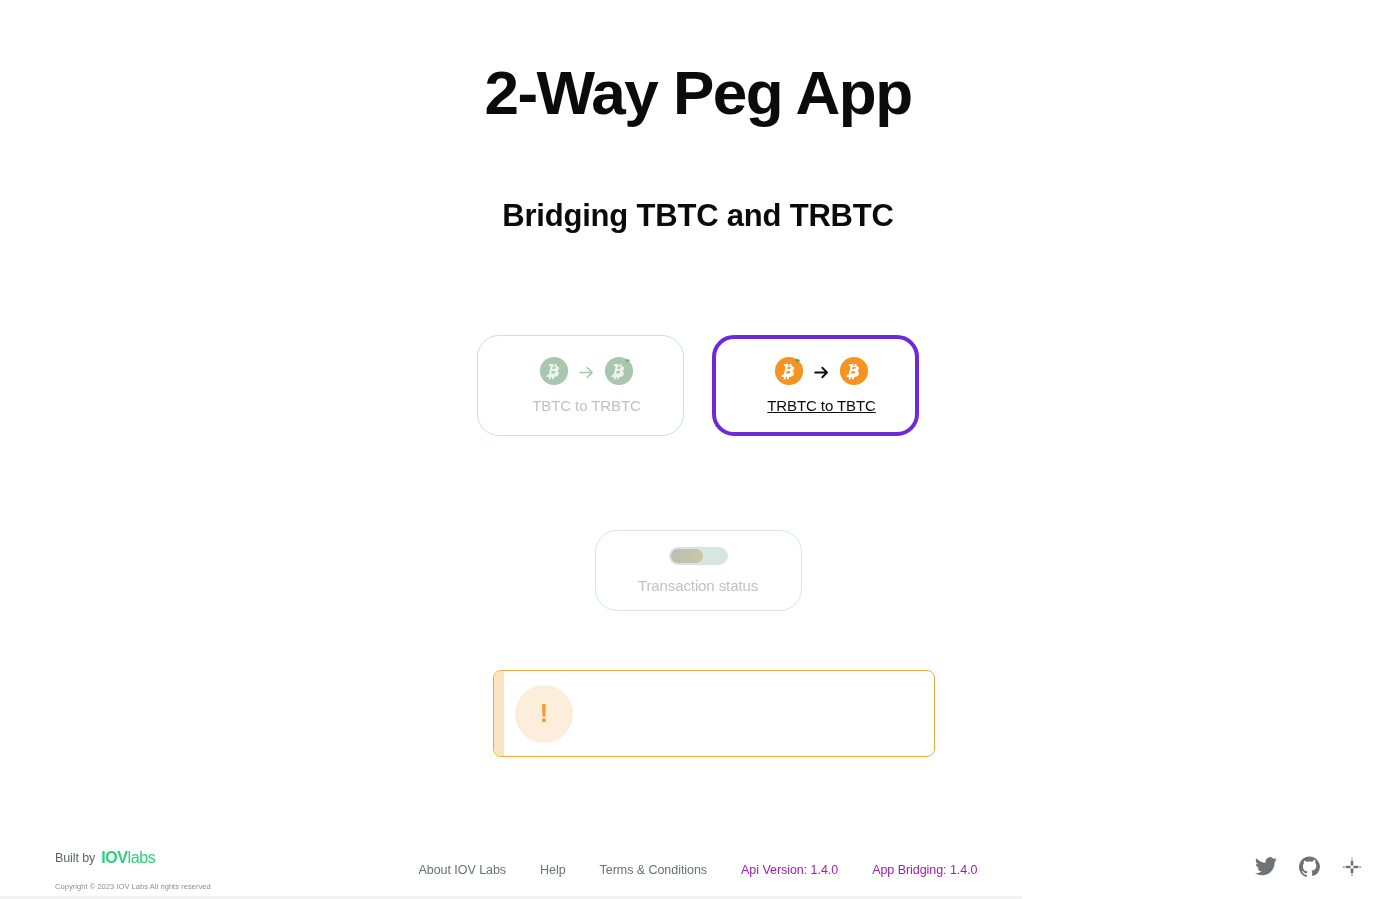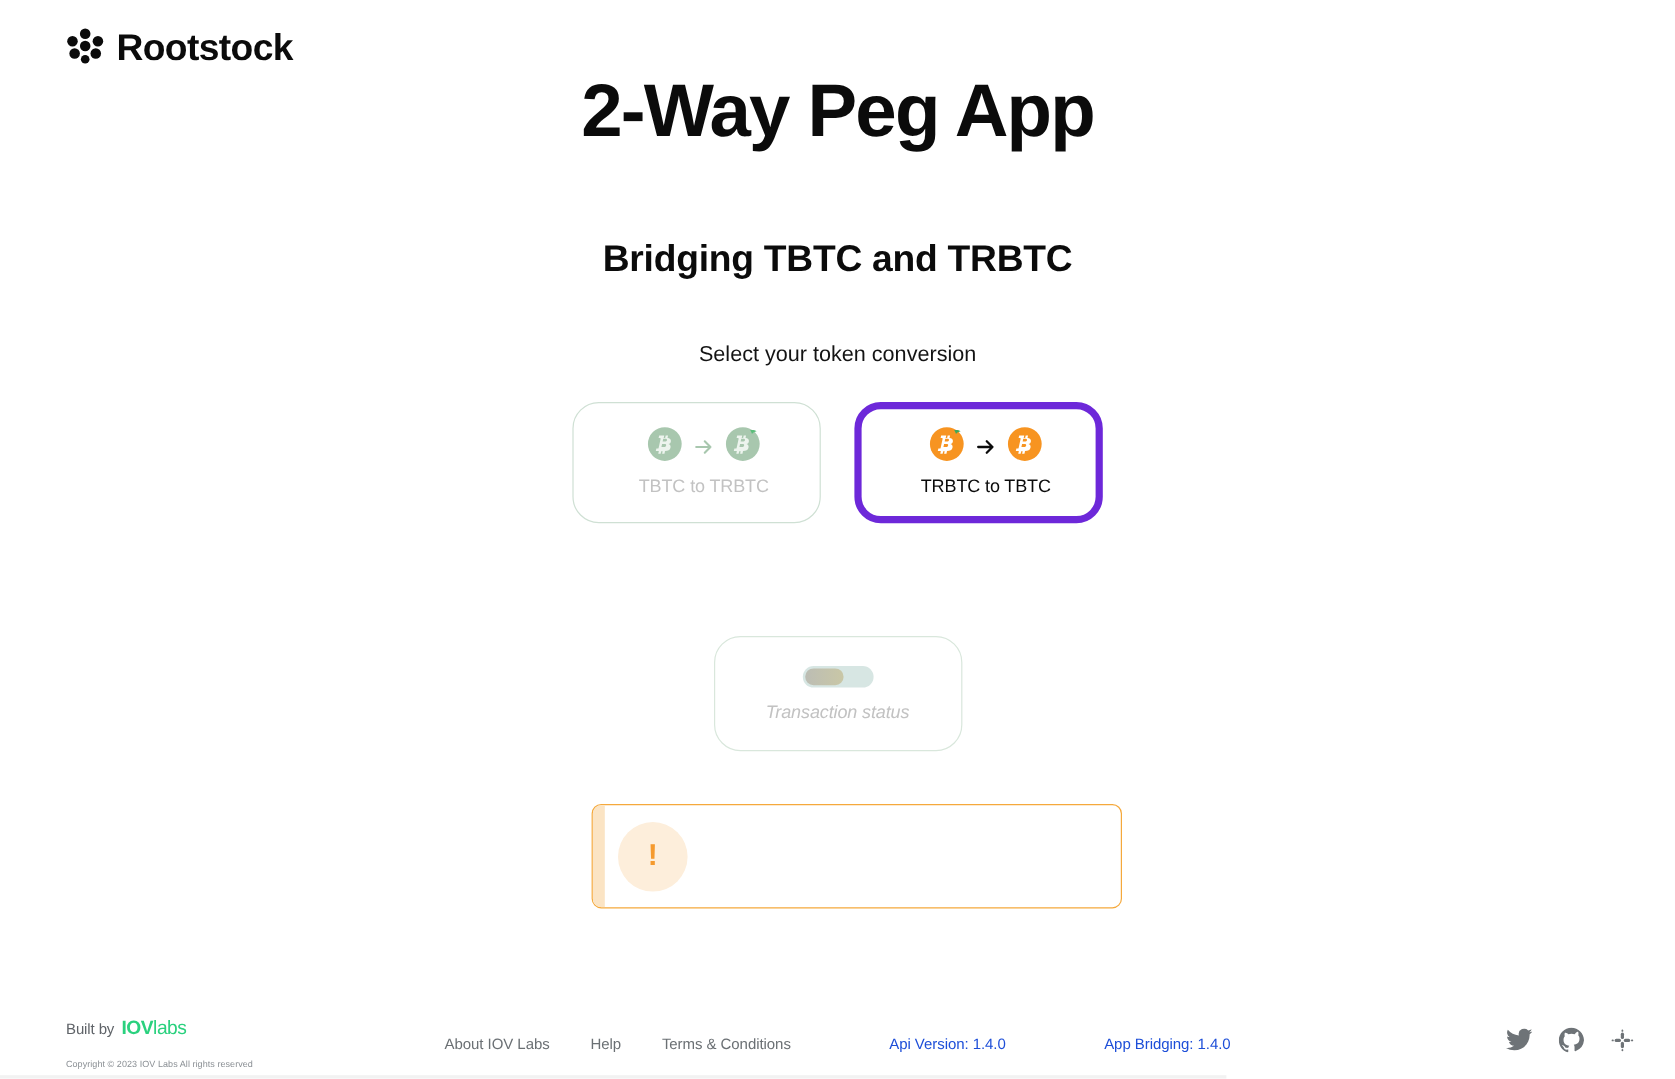--- a/index.html
+++ b/index.html
@@ -73,22 +73,23 @@
     border-radius: 22px;
     display: flex;
     flex-direction: column;
     align-items: center;
     justify-content: center;
     gap: 9px;
     background: #fff;
     padding-left: 12px;
   }
   .card.active {
-    border: 6px solid #6d28d9;
+    border: 4px solid #6d28d9;
     cursor: pointer;
+    text-decoration: underline;
   }
   .card.disabled {
     border: 1.5px solid #cfe0d4;
     cursor: default;
   }
   .card-icons {
     display: flex;
     align-items: center;
     gap: 8px;
     height: 30px;
@@ -103,30 +104,29 @@
 
   .arrow { width: 19px; height: 19px; display: block; }
 
   
   .status-wrap {
     position: absolute;
     top: 530px; left: 0; right: 0;
     display: flex; justify-content: center;
   }
   .status-card {
-    width: 207px; height: 96px;
+    width: 207px; height: 81px;
     border-radius: 22px;
     border: 1.5px solid #d9e7dc;
     background: #fff;
     display: flex;
     flex-direction: column;
     align-items: center;
     justify-content: center;
     gap: 12px;
-    font-style: italic;
   }
   .status-pill {
     width: 59px; height: 18px;
     border-radius: 9px;
     background: #d7e6e3;
     display: flex; align-items: center;
     padding: 2px;
   }
   .status-pill-knob {
     width: 32px; height: 14px;
@@ -219,62 +219,44 @@
     gap: 34px;
   }
   .footer-links a {
     font-size: 12.5px;
     color: #6b7074;
     text-decoration: none;
     letter-spacing: -0.05px;
   }
   .footer-links span.static {
     font-size: 12.5px;
-    color: #1d4ed8;
+    color: #a21caf;
     letter-spacing: -0.05px;
-    margin-left: 48px;
   }
   .socials {
     position: absolute;
     right: 34px; bottom: 22px;
     display: flex; align-items: center; gap: 22px;
   }
   .socials svg { display: block; fill: #6e7377; }
   .scroll-hint {
     position: absolute;
     left: 0; bottom: 0; height: 3px; width: 1022px;
     background: #f2f2f2;
   }
 </style>
 </head>
 <body>
 
 <div class="page">
 
-  <div class="brand">
-    <span class="brand-mark">
-      <svg class="brand-mark" viewBox="0 0 34 34" xmlns="http://www.w3.org/2000/svg">
-        <g fill="#0b0b0b">
-          <circle cx="17" cy="6.2" r="4.4"></circle>
-          <circle cx="6.4" cy="12.4" r="4.4"></circle>
-          <circle cx="27.6" cy="12.4" r="4.4"></circle>
-          <circle cx="17" cy="16.4" r="4.4"></circle>
-          <circle cx="8.2" cy="22.6" r="4.4"></circle>
-          <circle cx="25.8" cy="22.6" r="4.4"></circle>
-          <circle cx="17" cy="27.4" r="3.6"></circle>
-        </g>
-      </svg>
-    </span>
-    <span class="brand-word">Rootstock</span>
-  </div>
 
   <h1 class="hero-title">2-Way Peg App</h1>
   <h2 class="hero-sub">Bridging TBTC and TRBTC</h2>
 
-  <div class="section-label" id="lbl-select">Select your token conversion</div>
 
   <div class="cards">
 
     <div class="card disabled">
       <div class="card-icons">
         <span>
           <svg width="30" height="30" viewBox="0 0 32 32" xmlns="http://www.w3.org/2000/svg">
             <circle cx="16" cy="16" r="15" fill="#a8c7ae"></circle>
             <path d="M13.4 8.4h2.1l-.5 2.3h1.3l.5-2.3h2.1l-.5 2.3c2 .2 3.3 1.1 3 3-.2 1.3-1 2-2.1 2.3 1.4.4 2.1 1.4 1.8 3.2-.4 2.4-2.3 3.1-4.9 3.1l-.5 2.4h-2.1l.5-2.3h-1.3l-.5 2.3h-2.1l.5-2.4H8l.5-2.2h1.2c.5 0 .7-.2.8-.6l1.8-8.1c.1-.5-.1-.7-.6-.7h-1.2l.5-2.3h2.9zM13 18.7h2c1.2 0 2-.3 2.2-1.3.2-1-.4-1.3-1.6-1.3h-2zm1.1-4.9h1.8c1.1 0 1.8-.3 2-1.2.2-.9-.4-1.2-1.5-1.2h-1.8z" fill="#edf4ee"></path>
           </svg>

